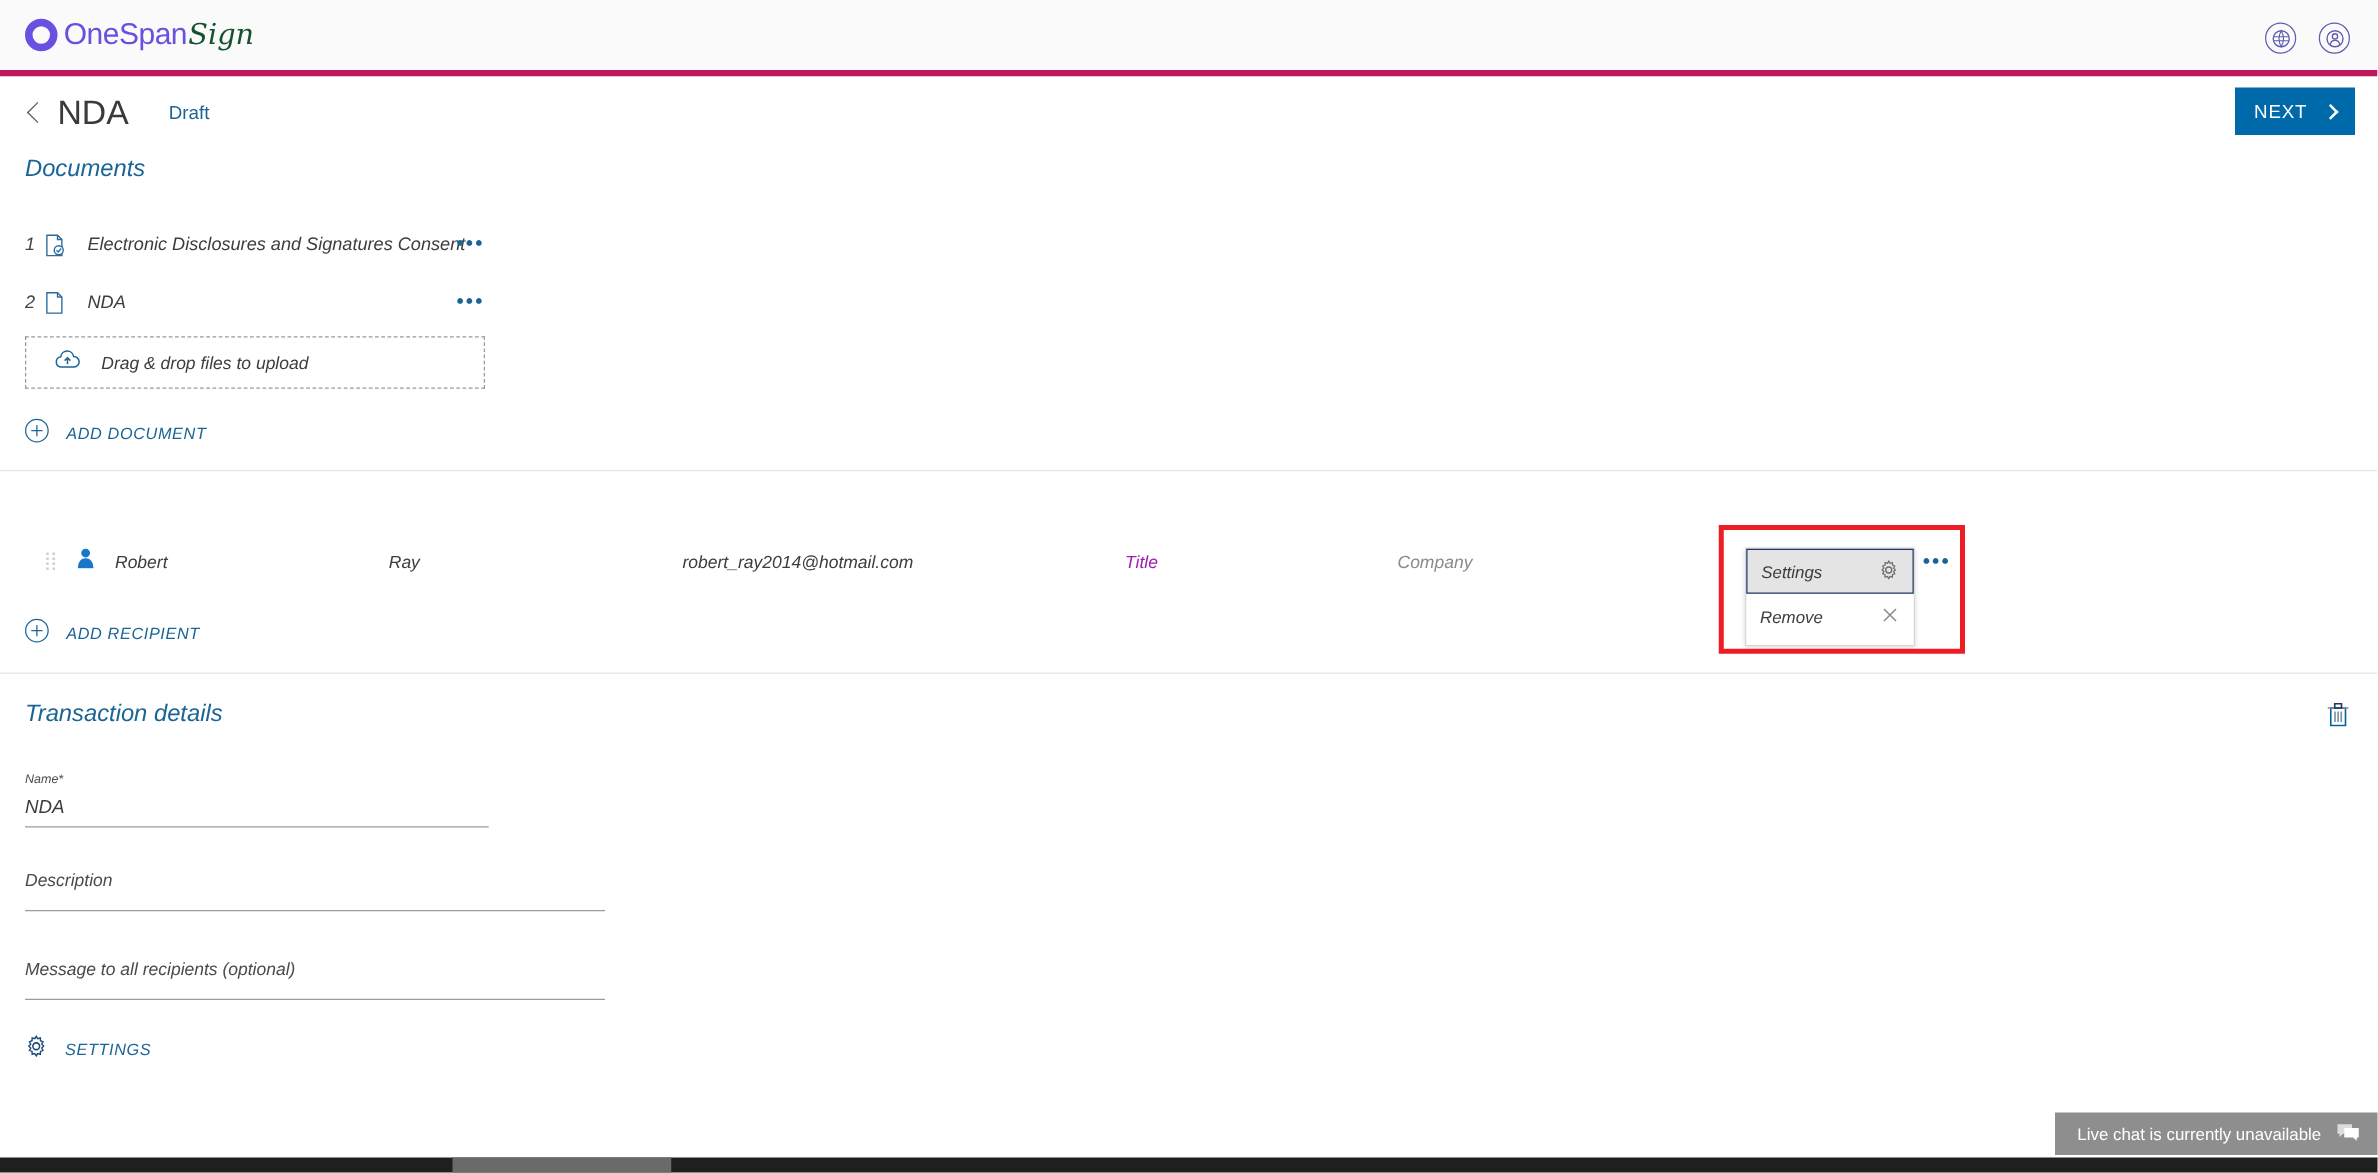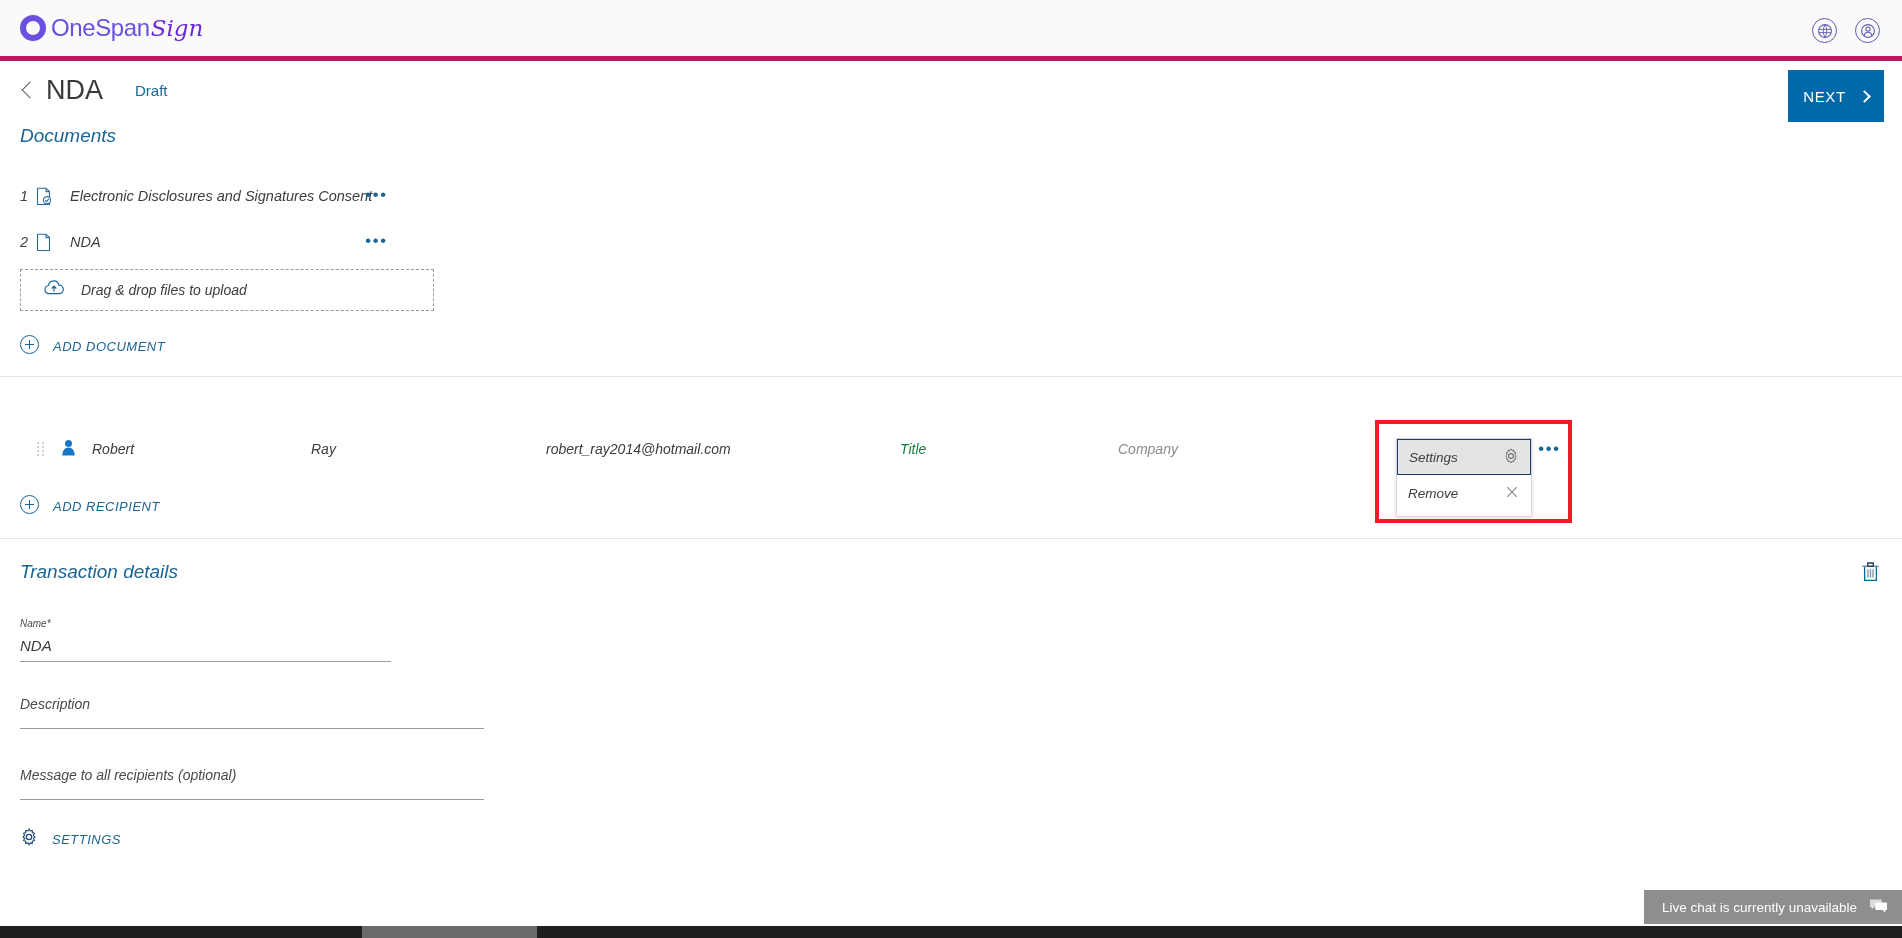--- a/index.html
+++ b/index.html
@@ -33,21 +33,21 @@
     font-size: 24px;
     color: #6b4fe0;
     letter-spacing: -0.4px;
     margin-left: 5px;
     font-weight: 400;
   }
   .logo-script {
     font-family: "DejaVu Serif", serif;
     font-style: italic;
     font-size: 23px;
-    color: #6d28d9;
+    color: #14532d;
     margin-left: 1px;
   }
   .nav-items { display: flex; align-items: center; margin-left: 44px; }
   .nav-item {
     font-size: 16.5px;
     color: #333333;
     margin-right: 38px;
     cursor: pointer;
     white-space: nowrap;
   }
@@ -93,21 +93,21 @@
     content:""; position:absolute; left:4px; top:1px;
     width: 11px; height: 11px;
     border-left: 1.6px solid #5a5a5a;
     border-bottom: 1.6px solid #5a5a5a;
     transform: rotate(45deg);
   }
   .doc-title { font-size: 27px; color: #3a3a3a; font-weight: 400; }
   .doc-status { font-size: 15px; color: #1a6496; margin-left: 32px; }
   .next-btn {
     position: absolute; right: 18px; top: 9px;
-    width: 96px; height: 52px;
+    width: 96px; height: 38px;
     background: #0069aa;
     color: #ffffff;
     font-size: 15px;
     letter-spacing: 0.6px;
     display: flex; align-items: center; justify-content: center;
     gap: 14px;
     cursor: pointer;
     border: none;
     font-family: "Liberation Sans", sans-serif;
   }
@@ -134,21 +134,21 @@
   .doc-icon { width: 26px; display:flex; align-items:center; }
   .doc-name { font-size: 14.5px; color: #3d3d3d; margin-left: 8px; }
   .dots {
     color: #1a6496; font-size: 17px; letter-spacing: 1.5px;
     cursor: pointer; line-height: 1;
   }
   .doc-dots { position: absolute; left: 345px; top: 13px; }
 
   .dropzone {
     margin-top: 4px;
-    width: 414px; height: 42px;
+    width: 368px; height: 42px;
     border: 1.3px dashed #9a9a9a;
     display: flex; align-items: center;
     padding-left: 22px; gap: 16px;
     cursor: pointer;
   }
   .dz-text { font-size: 14px; color: #3d3d3d; }
 
   .add-link {
     display: flex; align-items: flex-end; gap: 14px;
     margin-top: 24px; cursor: pointer; width: fit-content;
@@ -176,21 +176,21 @@
     width: 8px; height: 26px;
     display:grid; grid-template-columns: 3px 3px; gap:2px;
     align-content:center; justify-content:center;
     margin-left: 17px; cursor: grab;
   }
   .drag-handle i { width:2px; height:2px; background:#cfcfcf; display:block; }
   .person-icon { margin-left: 16px; }
   .rcp-first { font-size: 14px; color:#3d3d3d; position:absolute; left:72px; }
   .rcp-last  { font-size: 14px; color:#3d3d3d; position:absolute; left:291px; }
   .rcp-email { font-size: 14px; color:#3d3d3d; position:absolute; left:526px; }
-  .rcp-title { font-size: 14px; color:#15803d; position:absolute; left:880px; }
+  .rcp-title { font-size: 14px; color:#a21caf; position:absolute; left:880px; }
   .rcp-company{ font-size: 14px; color:#8a8a8a; position:absolute; left:1098px; }
 
   
   .annot-box {
     position: absolute;
     left: 1355px; top: -7px;
     width: 197px; height: 103px;
     border: 4px solid #ee1c25;
     pointer-events: none;
   }

